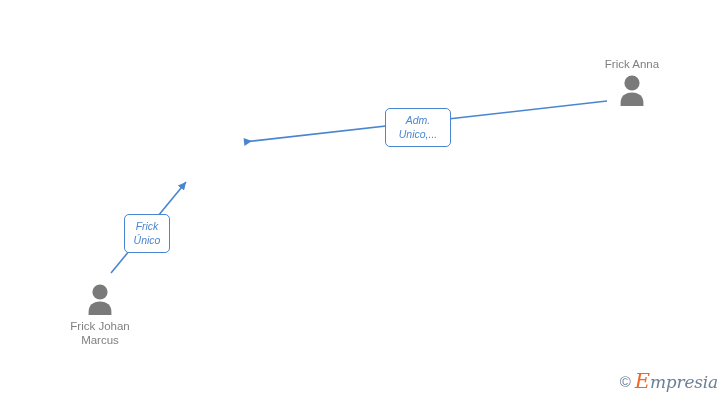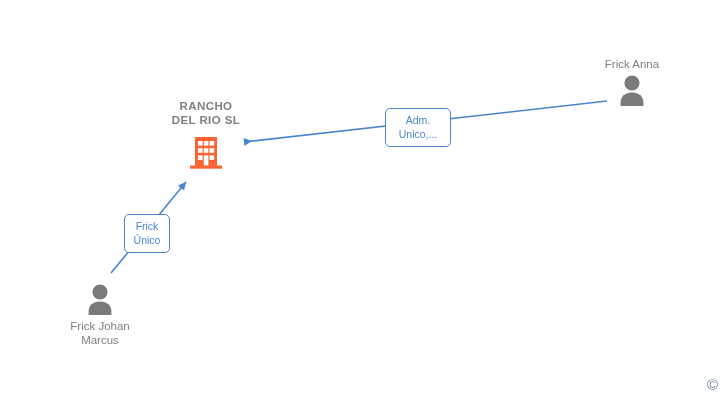--- a/index.html
+++ b/index.html
@@ -83,20 +83,21 @@
     box-sizing: border-box;
     border: 1px solid #4a86d0;
     border-radius: 5px;
     background: #ffffff;
     color: #4a86d0;
     font-size: 10.5px;
     line-height: 14px;
     text-align: center;
     padding: 4px 6px 5px;
     white-space: pre-line;
+    font-style: italic;
   }
   .edge-label.lbl-adm {
     left: 385px;
     top: 108px;
     width: 66px;
   }
   .edge-label.lbl-socio {
     left: 124px;
     top: 214px;
     width: 46px;
@@ -146,41 +147,20 @@
 
     <g>
       <line x1="607" y1="101" x2="244" y2="142" stroke="#4a86d0" stroke-width="1.6" marker-end="url(#arrowhead-left)"></line>
     </g>
 
     <g>
       <line x1="111" y1="273" x2="186" y2="182" stroke="#4a86d0" stroke-width="1.6" marker-end="url(#arrowhead-up)"></line>
     </g>
   </svg>
 
-  <div class="company-node">
-    <div class="company-title">RANCHO
-DEL RIO  SL</div>
-    <svg class="building-icon" viewBox="0 0 38 38">
-
-      <path d="M8,4 H30 V34 H8 Z" fill="#fa6432"></path>
-
-      <rect x="3" y="32.5" width="32" height="3.2" fill="#fa6432"></rect>
-
-      <rect x="11" y="8" width="4.6" height="4.6" fill="#ffffff"></rect>
-      <rect x="16.8" y="8" width="4.6" height="4.6" fill="#ffffff"></rect>
-      <rect x="22.6" y="8" width="4.6" height="4.6" fill="#ffffff"></rect>
-      <rect x="11" y="15.2" width="4.6" height="4.6" fill="#ffffff"></rect>
-      <rect x="16.8" y="15.2" width="4.6" height="4.6" fill="#ffffff"></rect>
-      <rect x="22.6" y="15.2" width="4.6" height="4.6" fill="#ffffff"></rect>
-      <rect x="11" y="22.4" width="4.6" height="4.6" fill="#ffffff"></rect>
-      <rect x="22.6" y="22.4" width="4.6" height="4.6" fill="#ffffff"></rect>
-
-      <rect x="16.8" y="22.4" width="4.6" height="10" fill="#ffffff"></rect>
-    </svg>
-  </div>
 
   <div class="person-node p-johan">
     <svg class="avatar-icon" viewBox="0 0 34 32">
       <circle cx="17" cy="9" r="7.6" fill="#7a7a7a"></circle>
       <path d="M17,18.5 c-7.2,0 -11.4,4.2 -11.4,10.2 v3.3 h22.8 v-3.3 c0,-6 -4.2,-10.2 -11.4,-10.2 z" fill="#7a7a7a"></path>
     </svg>
     <div class="person-label">Frick Johan
 Marcus</div>
   </div>
 
@@ -193,15 +173,16 @@
   </div>
 
   <div class="edge-label lbl-adm">Adm.
 Unico,...</div>
 
   <div class="edge-label lbl-socio">Frick
 Único</div>
 
   <div class="watermark">
     <span class="wm-copy">©</span>
+    <span class="wm-brand"><span class="wm-e">E</span><span>mpresia</span></span>
   </div>
 
 </div>
 
 </body></html>

